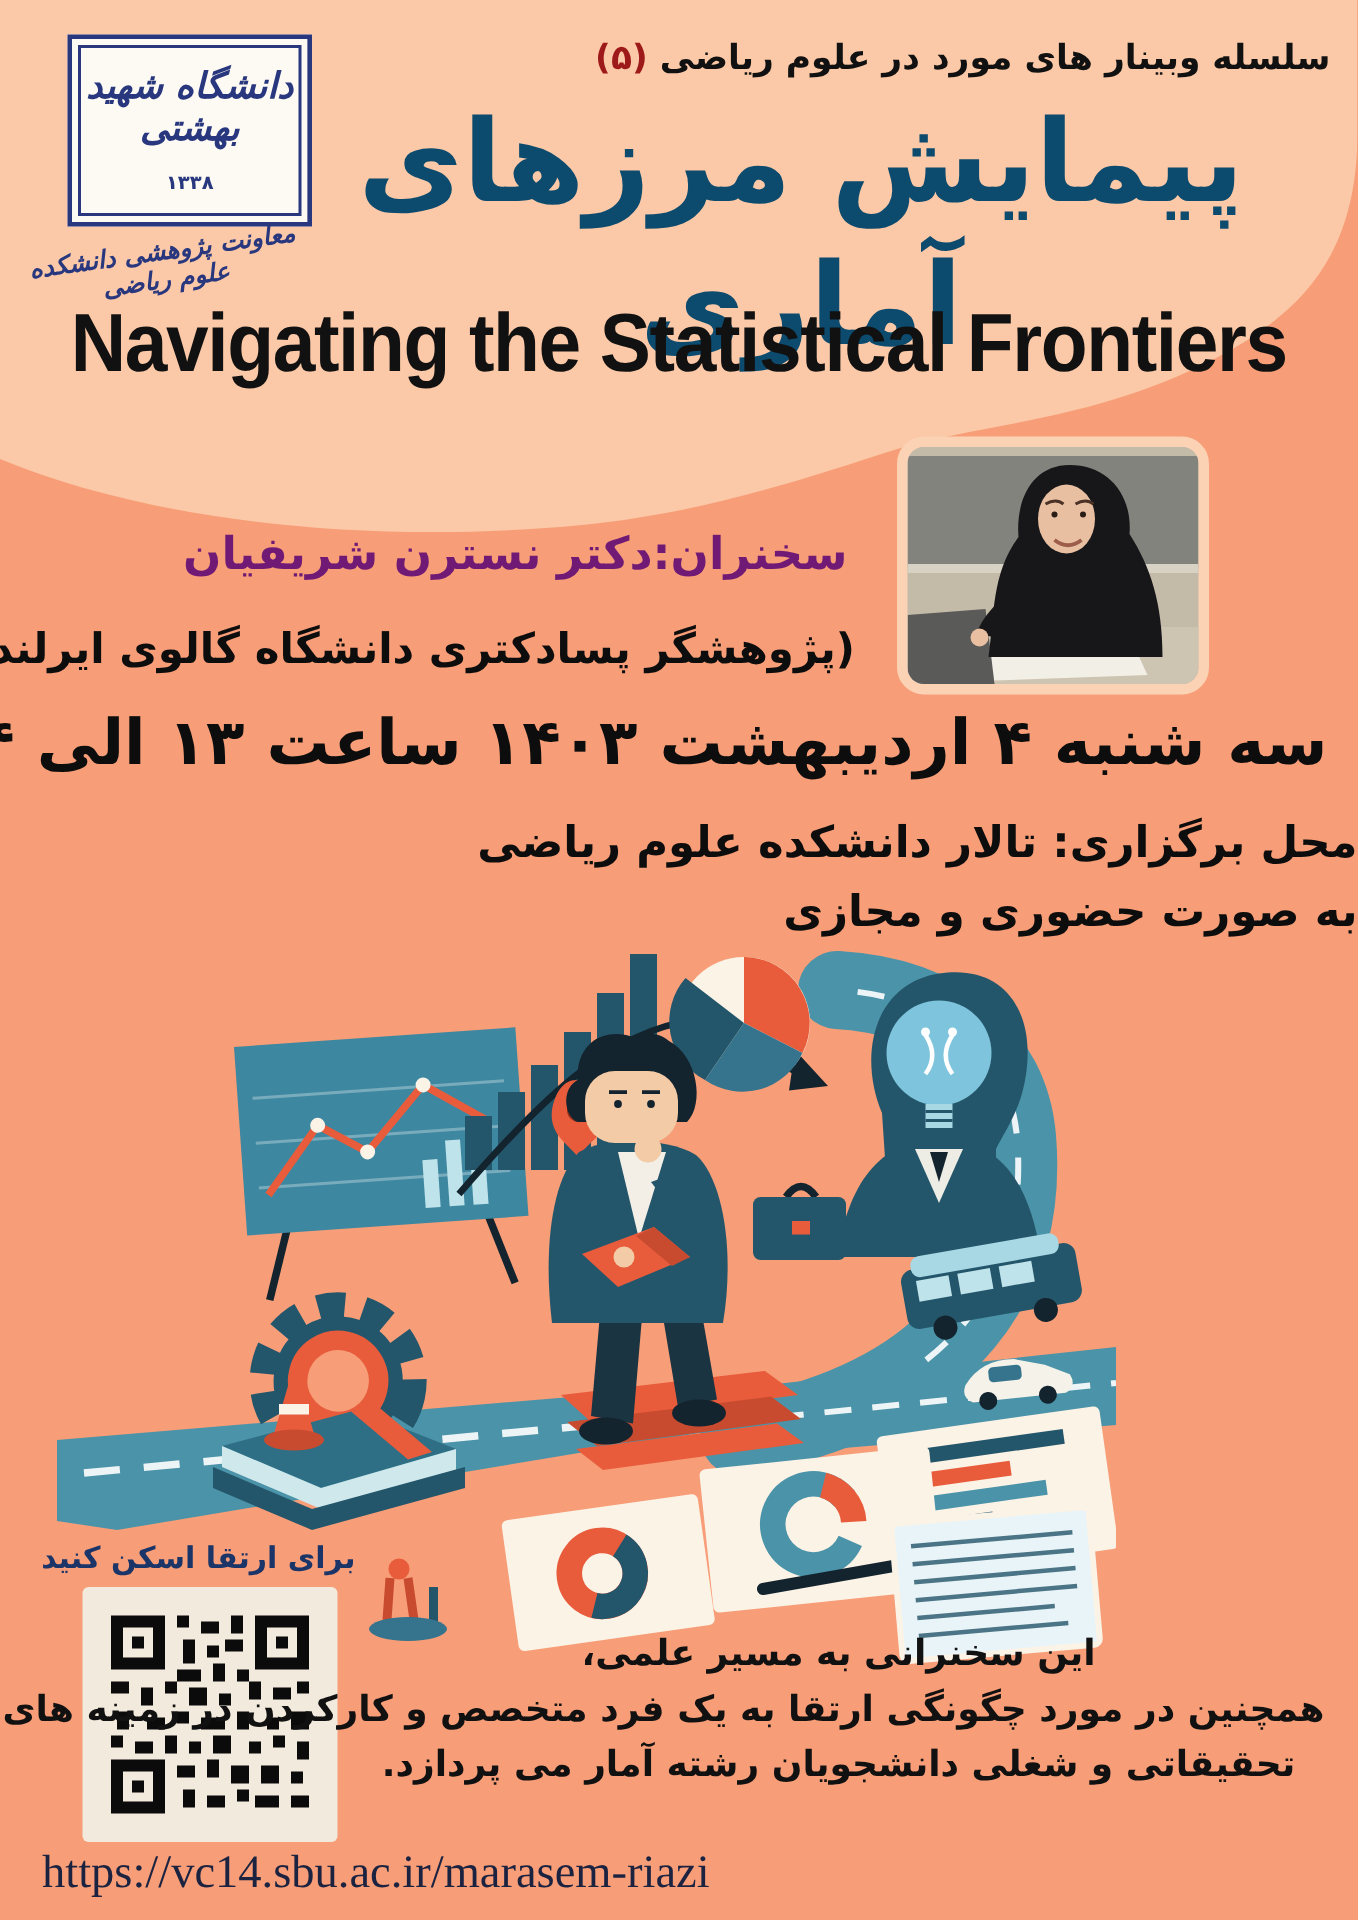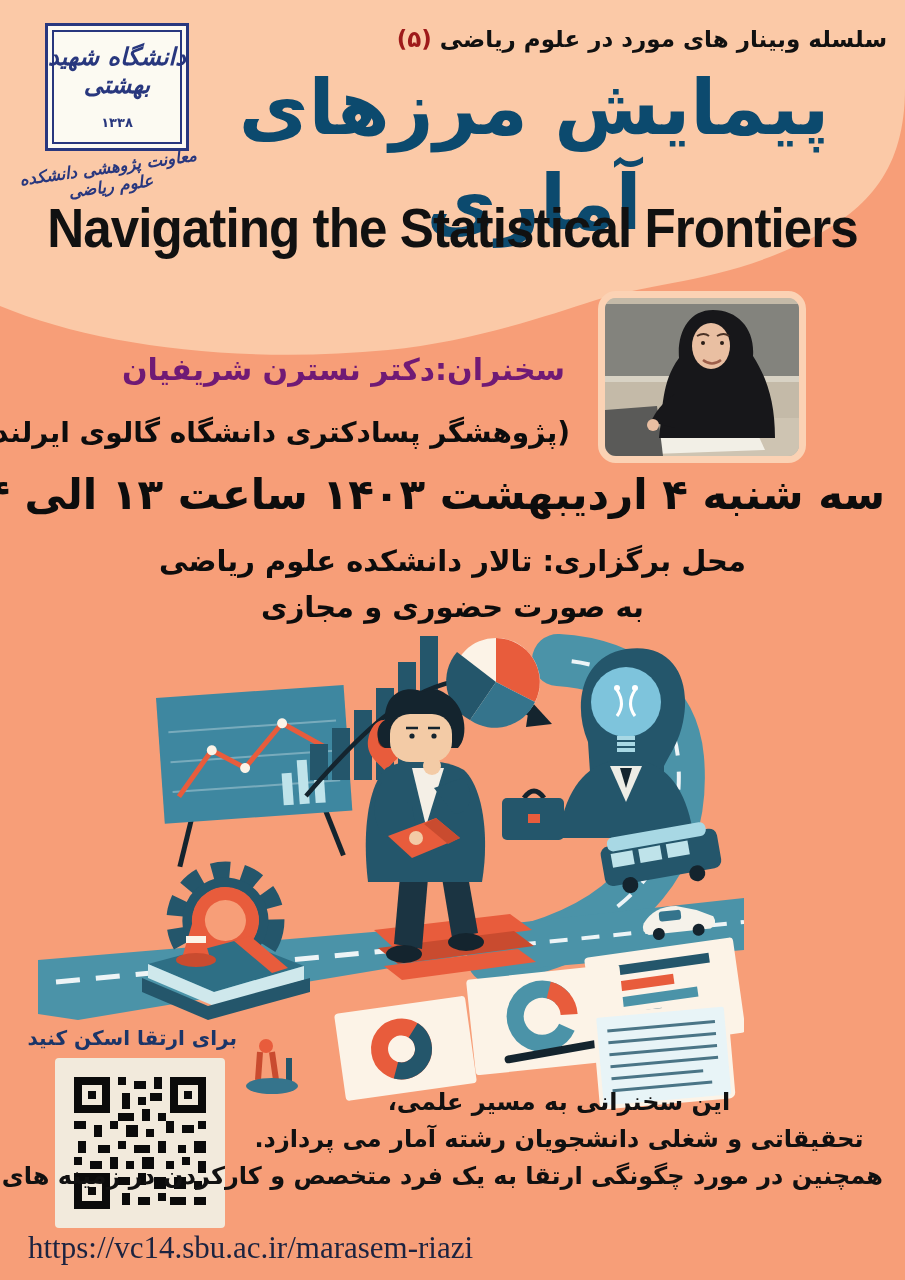--- a/index.html
+++ b/index.html
@@ -6,21 +6,21 @@
   html,body { width:905px; height:1280px; }
   body { position:relative; overflow:hidden; background:#F79E78; font-family:"DejaVu Sans", sans-serif; }
 
   .abs { position:absolute; }
 
   
   .top-blob { left:0; top:0; width:905px; height:380px; pointer-events:none; }
 
   
   .logo-box {
-    left:45px; top:23px; width:144px; height:128px;
+    left:45px; top:23px; width:163px; height:128px;
     background:#FCFAF2; border:3px solid #28377E;
     box-shadow: inset 0 0 0 4px #FCFAF2, inset 0 0 0 6px #28377E;
     display:flex; flex-direction:column; align-items:center; justify-content:center;
     text-align:center; color:#28377E;
   }
   .logo-uni { font-size:24px; font-weight:bold; line-height:1.15; direction:rtl; font-style:italic; }
   .logo-year { font-size:13px; font-weight:bold; margin-top:16px; }
   .logo-dept {
     left:2px; top:158px; width:215px; text-align:center;
     color:#28377E; font-weight:bold; font-size:16.5px; font-style:italic;
@@ -58,25 +58,25 @@
   .speaker-affil {
     right:335px; top:416px; direction:rtl; white-space:nowrap;
     font-size:28px; font-weight:bold; color:#0d0d0d;
   }
 
   .date-line {
     left:20px; right:20px; top:470px; text-align:center; direction:rtl; white-space:nowrap;
     font-size:42px; font-weight:bold; color:#0d0d0d;
   }
   .venue-line {
-    left:0; right:0; top:544px; text-align:center; direction:rtl;
+    left:0; right:0; top:544px; direction:rtl;
     font-size:29px; font-weight:bold; color:#0d0d0d;
   }
   .format-line {
-    left:0; right:0; top:590px; text-align:center; direction:rtl;
+    left:0; right:0; top:590px; text-align:right; direction:rtl;
     font-size:29px; font-weight:bold; color:#0d0d0d;
   }
 
   .illustration { left:38px; top:628px; width:706px; height:492px; }
 
   .qr-caption {
     left:32px; top:1026px; width:205px; text-align:center; direction:rtl;
     font-size:20px; font-weight:bold; color:#1B3568; white-space:nowrap;
   }
   .qr-card {
@@ -390,17 +390,17 @@
         <rect x="17" y="31" width="3" height="2"></rect>
         <rect x="22" y="30" width="2" height="2"></rect>
       <rect x="25" y="31" width="4" height="2"></rect>
         <rect x="31" y="31" width="3" height="2"></rect>
     </g>
   </svg>
 </div>
 
 <div class="abs description" dir="rtl">
   <div class="dline">این سخنرانی به مسیر علمی،</div>
+  <div class="dline">همچنین در مورد چگونگی ارتقا به یک فرد متخصص و کارکردن در زمینه های</div>
   <div class="dline">تحقیقاتی و شغلی دانشجویان رشته آمار می پردازد.</div>
-  <div class="dline">همچنین در مورد چگونگی ارتقا به یک فرد متخصص و کارکردن در زمینه های</div>
 </div>
 
 <div class="abs join-url">https://vc14.sbu.ac.ir/marasem-riazi</div>
 
 </body></html>

